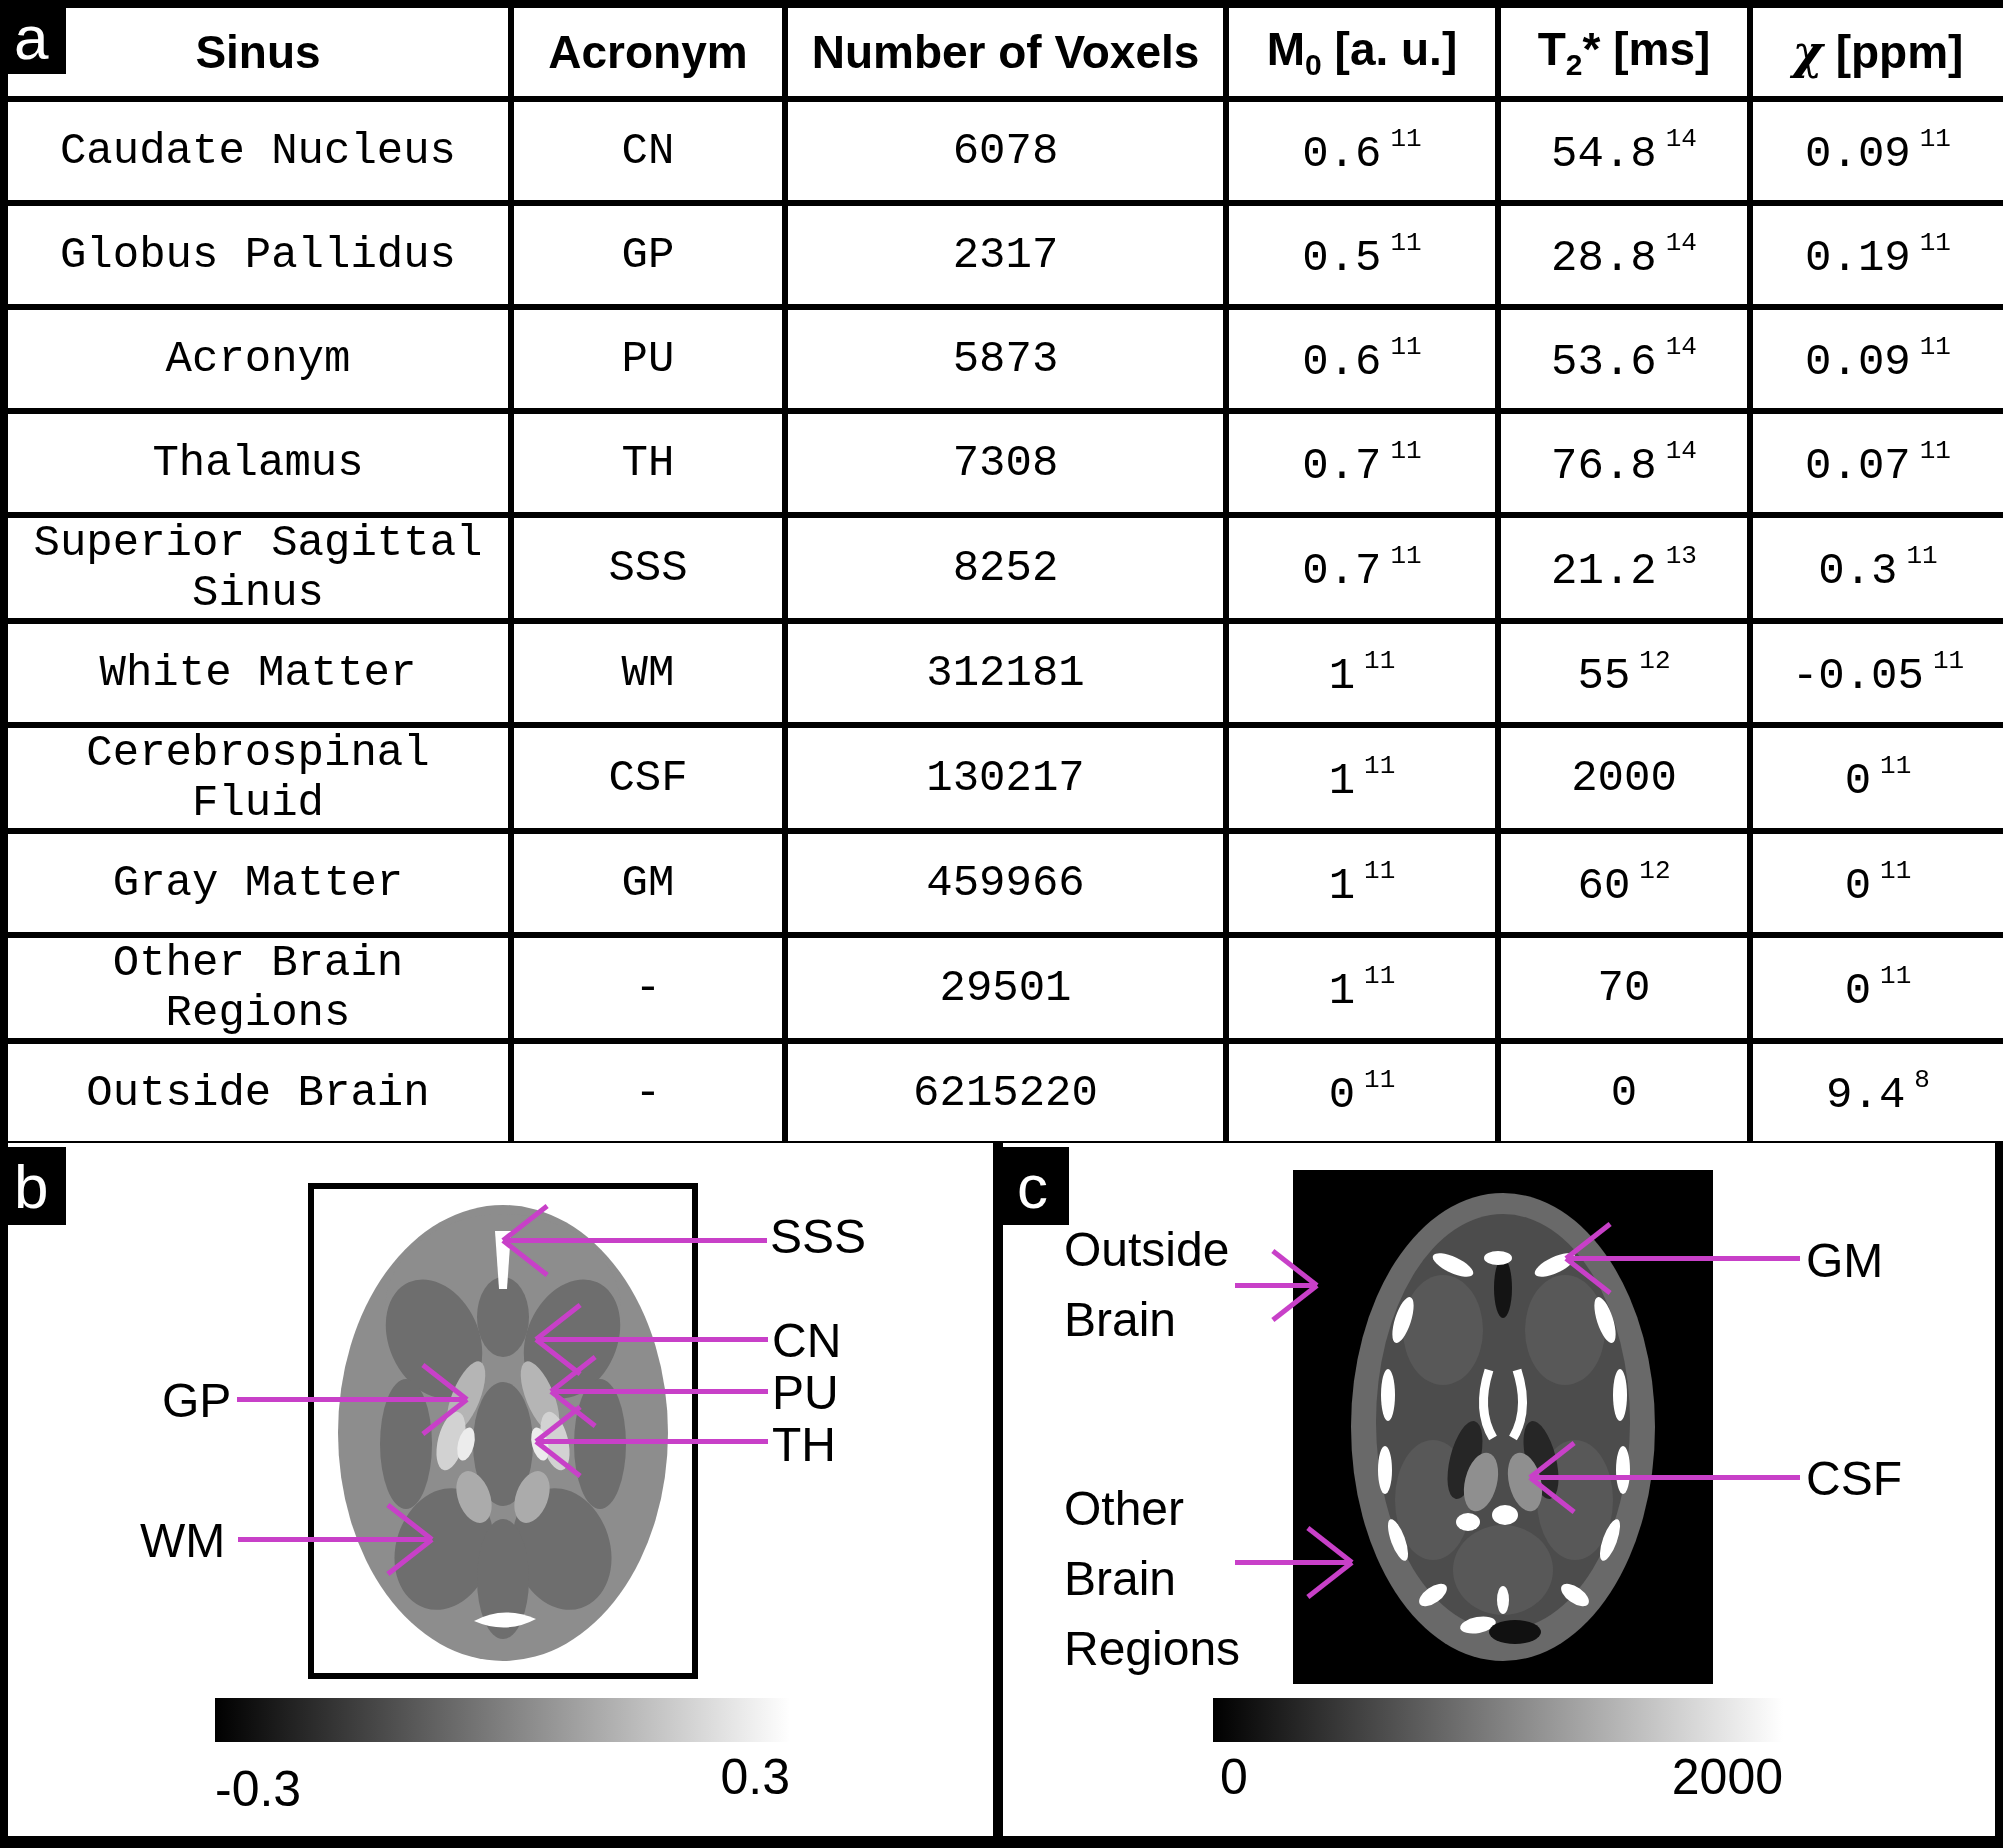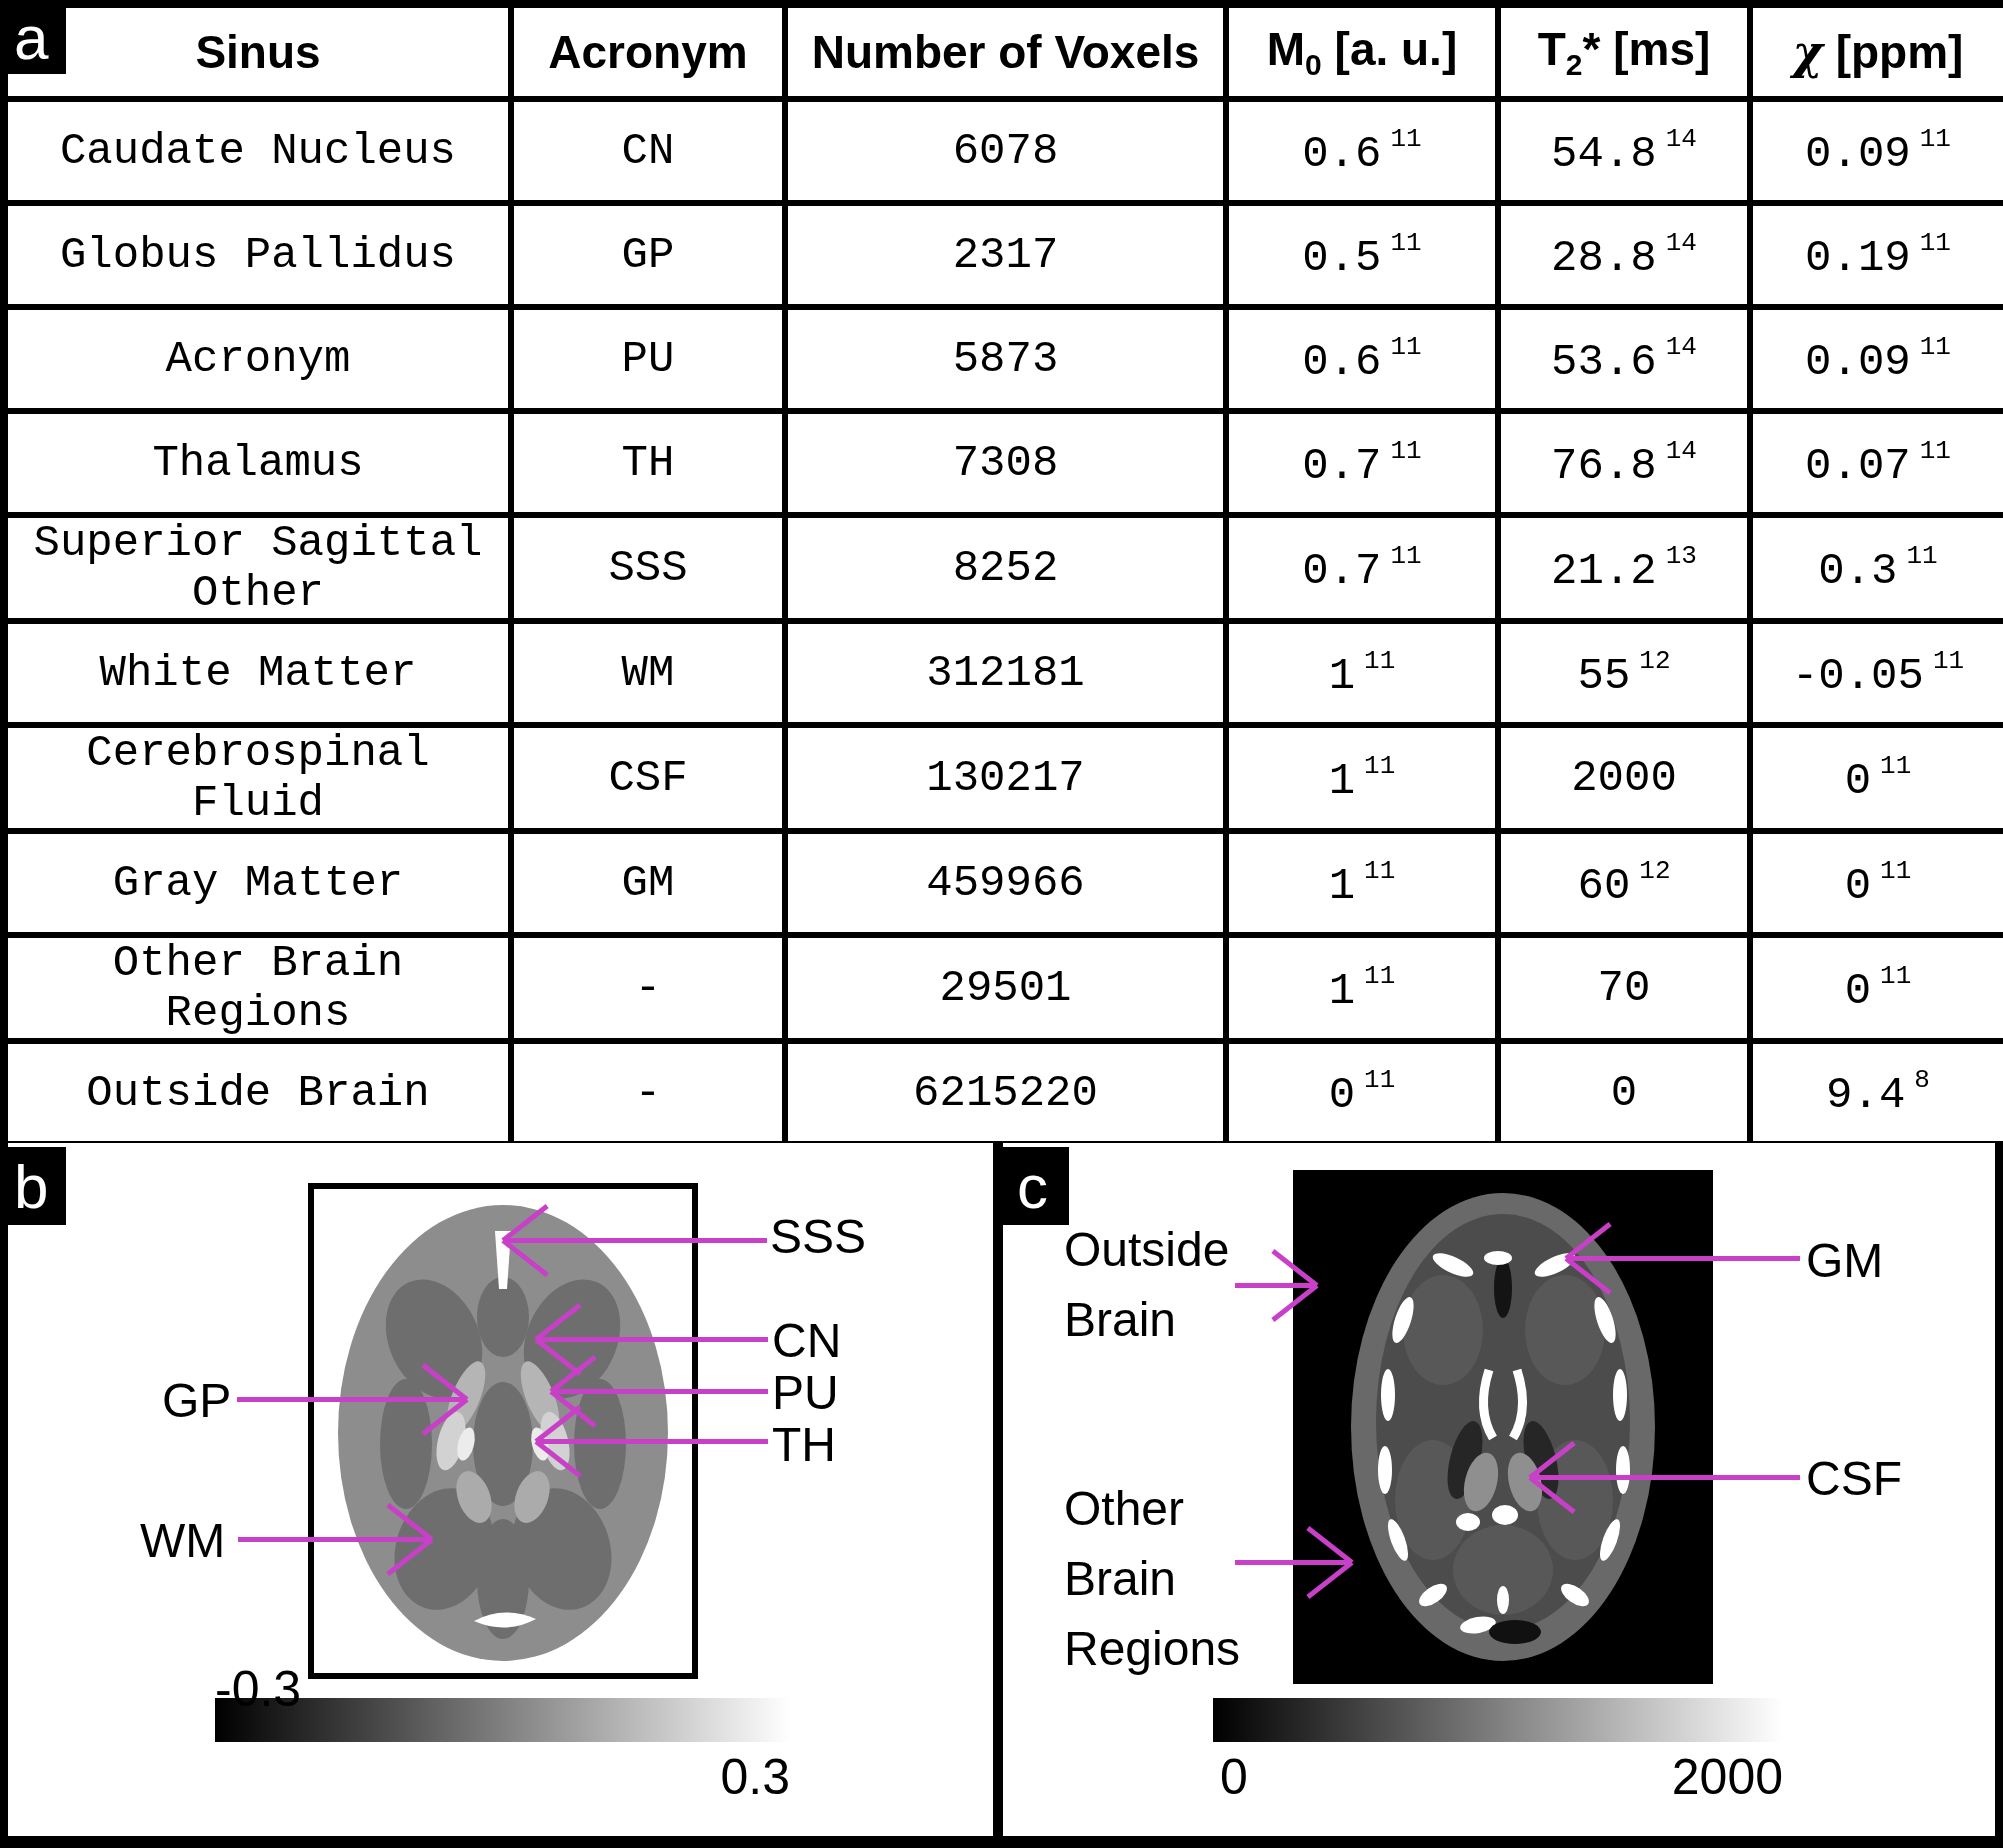--- a/index.html
+++ b/index.html
@@ -59,21 +59,21 @@
   #ann-gm {left:1806px;top:1226px;} #ar-gm {left:1568px;top:1256px;width:232px;}
   #ann-csf{left:1806px;top:1444px;} #ar-csf{left:1532px;top:1475px;width:268px;}
   #ann-other{left:1064px;top:1474px;width:215px;}
   #ar-other {left:1235px;top:1560px;width:115px;}
 
   
   .cbar{position:absolute;height:44px;background:linear-gradient(90deg,#000,#fff);}
   #cbar-b{left:215px;top:1698px;width:575px;}
   #cbar-c{left:1213px;top:1698px;width:570px;}
   .ctick{position:absolute;font-size:50px;}
-  #cbt-min{left:215px;top:1660px;}
+  #cbt-min{left:215px;top:1760px;}
   #cbt-unit{left:215px;top:1748px;width:575px;text-align:center;}
   #cbt-max{left:640px;top:1748px;width:150px;text-align:right;}
   #cct-min{left:1220px;top:1748px;}
   #cct-unit{left:1213px;top:1748px;width:570px;text-align:center;}
   #cct-max{left:1620px;top:1748px;width:163px;text-align:right;}
 </style>
 </head>
 <body>
 
 <div class="figure">
@@ -124,21 +124,21 @@
         </tr>
         <tr>
           <td>Thalamus</td>
           <td>TH</td>
           <td>7308</td>
           <td>0.7<sup>11</sup></td>
           <td>76.8<sup>14</sup></td>
           <td>0.07<sup>11</sup></td>
         </tr>
         <tr>
-          <td>Superior Sagittal Other</td>
+          <td>Superior Sagittal Sinus</td>
           <td>SSS</td>
           <td>8252</td>
           <td>0.7<sup>11</sup></td>
           <td>21.2<sup>13</sup></td>
           <td>0.3<sup>11</sup></td>
         </tr>
         <tr>
           <td>White Matter</td>
           <td>WM</td>
           <td>312181</td>

